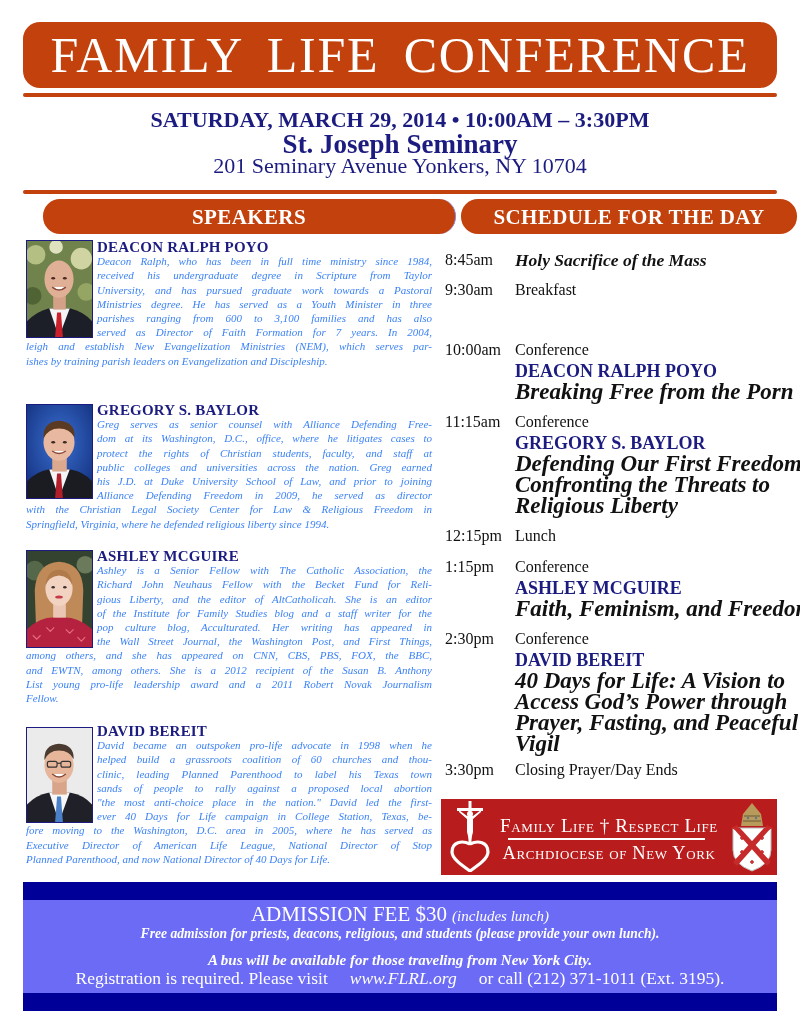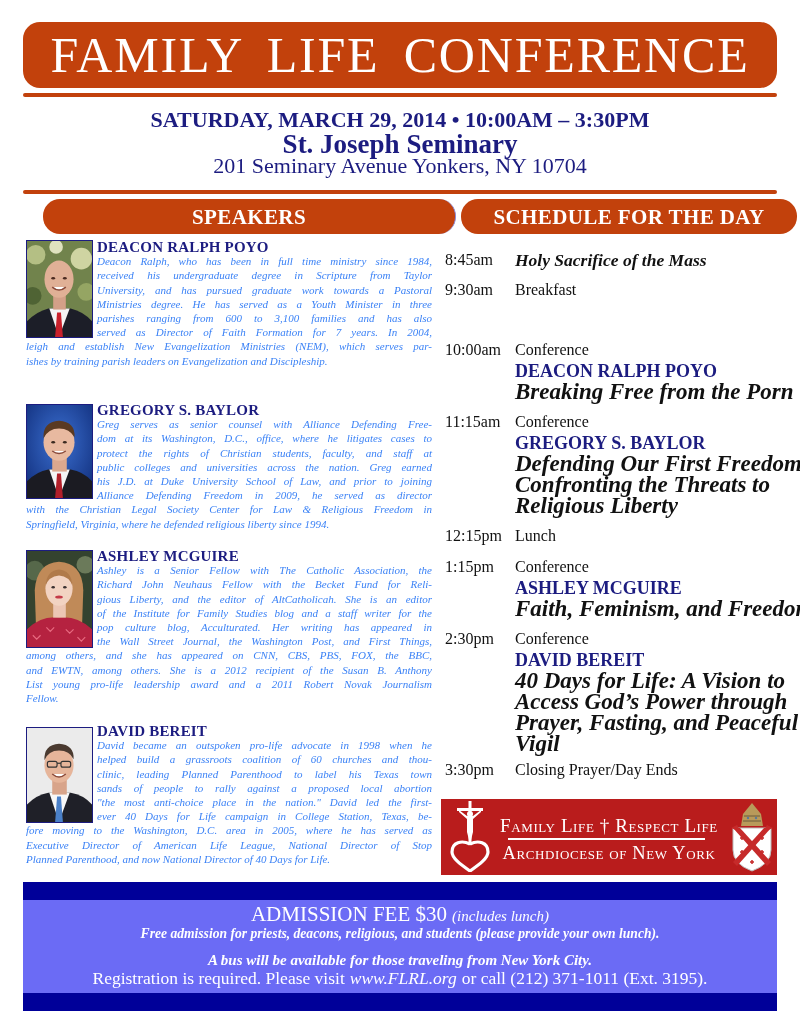--- a/index.html
+++ b/index.html
@@ -77,21 +77,21 @@
 
   
   .fee-dark { left: 23px; width: 754px; height: 18px; background: #000099; }
   .fee-light { left: 23px; top: 900px; width: 754px; height: 93px; background: #6b6bf5; }
   .fee-text { left: 23px; width: 754px; text-align: center; color: #fff; white-space: nowrap; }
   .fee-1 { top: 902px; font-size: 21px; line-height: 24px; }
   .fee-1 .note { font-style: italic; font-size: 15px; margin-left: 5px; }
   .fee-2 { top: 926px; font-style: italic; font-weight: bold; font-size: 13.6px; line-height: 16px; }
   .fee-3 { top: 940px; font-style: italic; font-weight: bold; font-size: 15px; line-height: 16px; margin-top: 12px; }
   .fee-4 { top: 967px; font-size: 17.5px; line-height: 22px; }
-  .fee-4 .url { font-style: italic; margin: 0 5px; }
+  .fee-4 .url { font-style: italic; margin: 0 22px; }
 </style>
 </head>
 <body>
 
 <div class="page">
 
   <div class="abs title-bar navy-bg">FAMILY LIFE CONFERENCE</div>
   <div class="abs rule navy-bg" style="top:93px"></div>
   <div class="abs date-line">SATURDAY, MARCH 29, 2014 • 10:00AM – 3:30PM</div>
   <div class="abs venue">St. Joseph Seminary</div>

